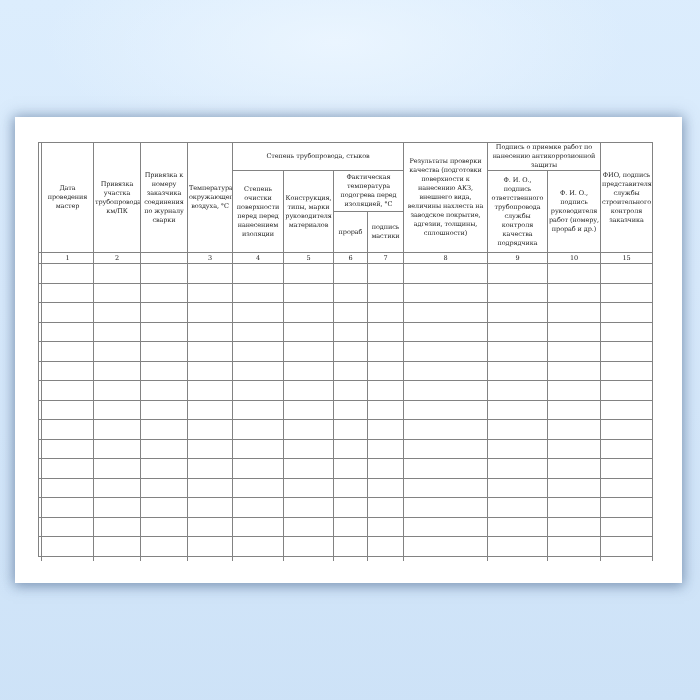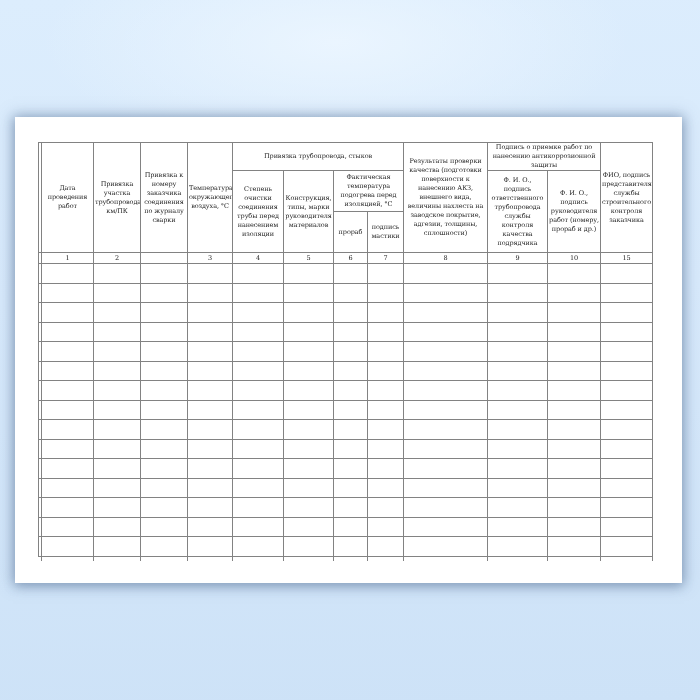--- a/index.html
+++ b/index.html
@@ -53,31 +53,31 @@
           <col style="width:34px">
           <col style="width:36px">
         <col style="width:84px">
           <col style="width:60px">
           <col style="width:53px">
         <col style="width:52px">
       </colgroup>
       <tbody>
         <tr class="h1">
           <td class="ghost" rowspan="3"></td>
-          <th rowspan="3">Дата проведения работ</th>
+          <th rowspan="3">Дата проведения мастер</th>
           <th rowspan="3">Привязка участка трубопровода км/ПК</th>
           <th rowspan="3">Привязка к номеру заказчика соединения по журналу сварки</th>
           <th rowspan="3">Температура окружающего воздуха, °С</th>
-          <th colspan="4">Привязка трубопровода, стыков</th>
+          <th colspan="4">Степень трубопровода, стыков</th>
           <th rowspan="3">Результаты проверки качества (подготовки поверхности к нанесению АКЗ, внешнего вида, величины нахлеста на заводское покрытие, адгезии, толщины, сплошности)</th>
           <th colspan="2">Подпись о приемке работ по нанесению антикоррозионной защиты</th>
           <th rowspan="3">ФИО, подпись представителя службы строительного контроля заказчика</th>
         </tr>
         <tr class="h2">
-          <th rowspan="2">Степень очистки соединения трубы перед нанесением изоляции</th>
+          <th rowspan="2">Степень очистки поверхности перед перед нанесением изоляции</th>
           <th rowspan="2">Конструкция, типы, марки руководителя материалов</th>
           <th colspan="2">Фактическая температура подогрева перед изоляцией, °С</th>
           <th rowspan="2">Ф. И. О., подпись ответственного трубопровода службы контроля качества подрядчика</th>
           <th rowspan="2">Ф. И. О., подпись руководителя работ (номеру, прораб и др.)</th>
         </tr>
         <tr class="h3">
           <th>прораб</th>
           <th>подпись мастики</th>
         </tr>
         <tr class="num">

